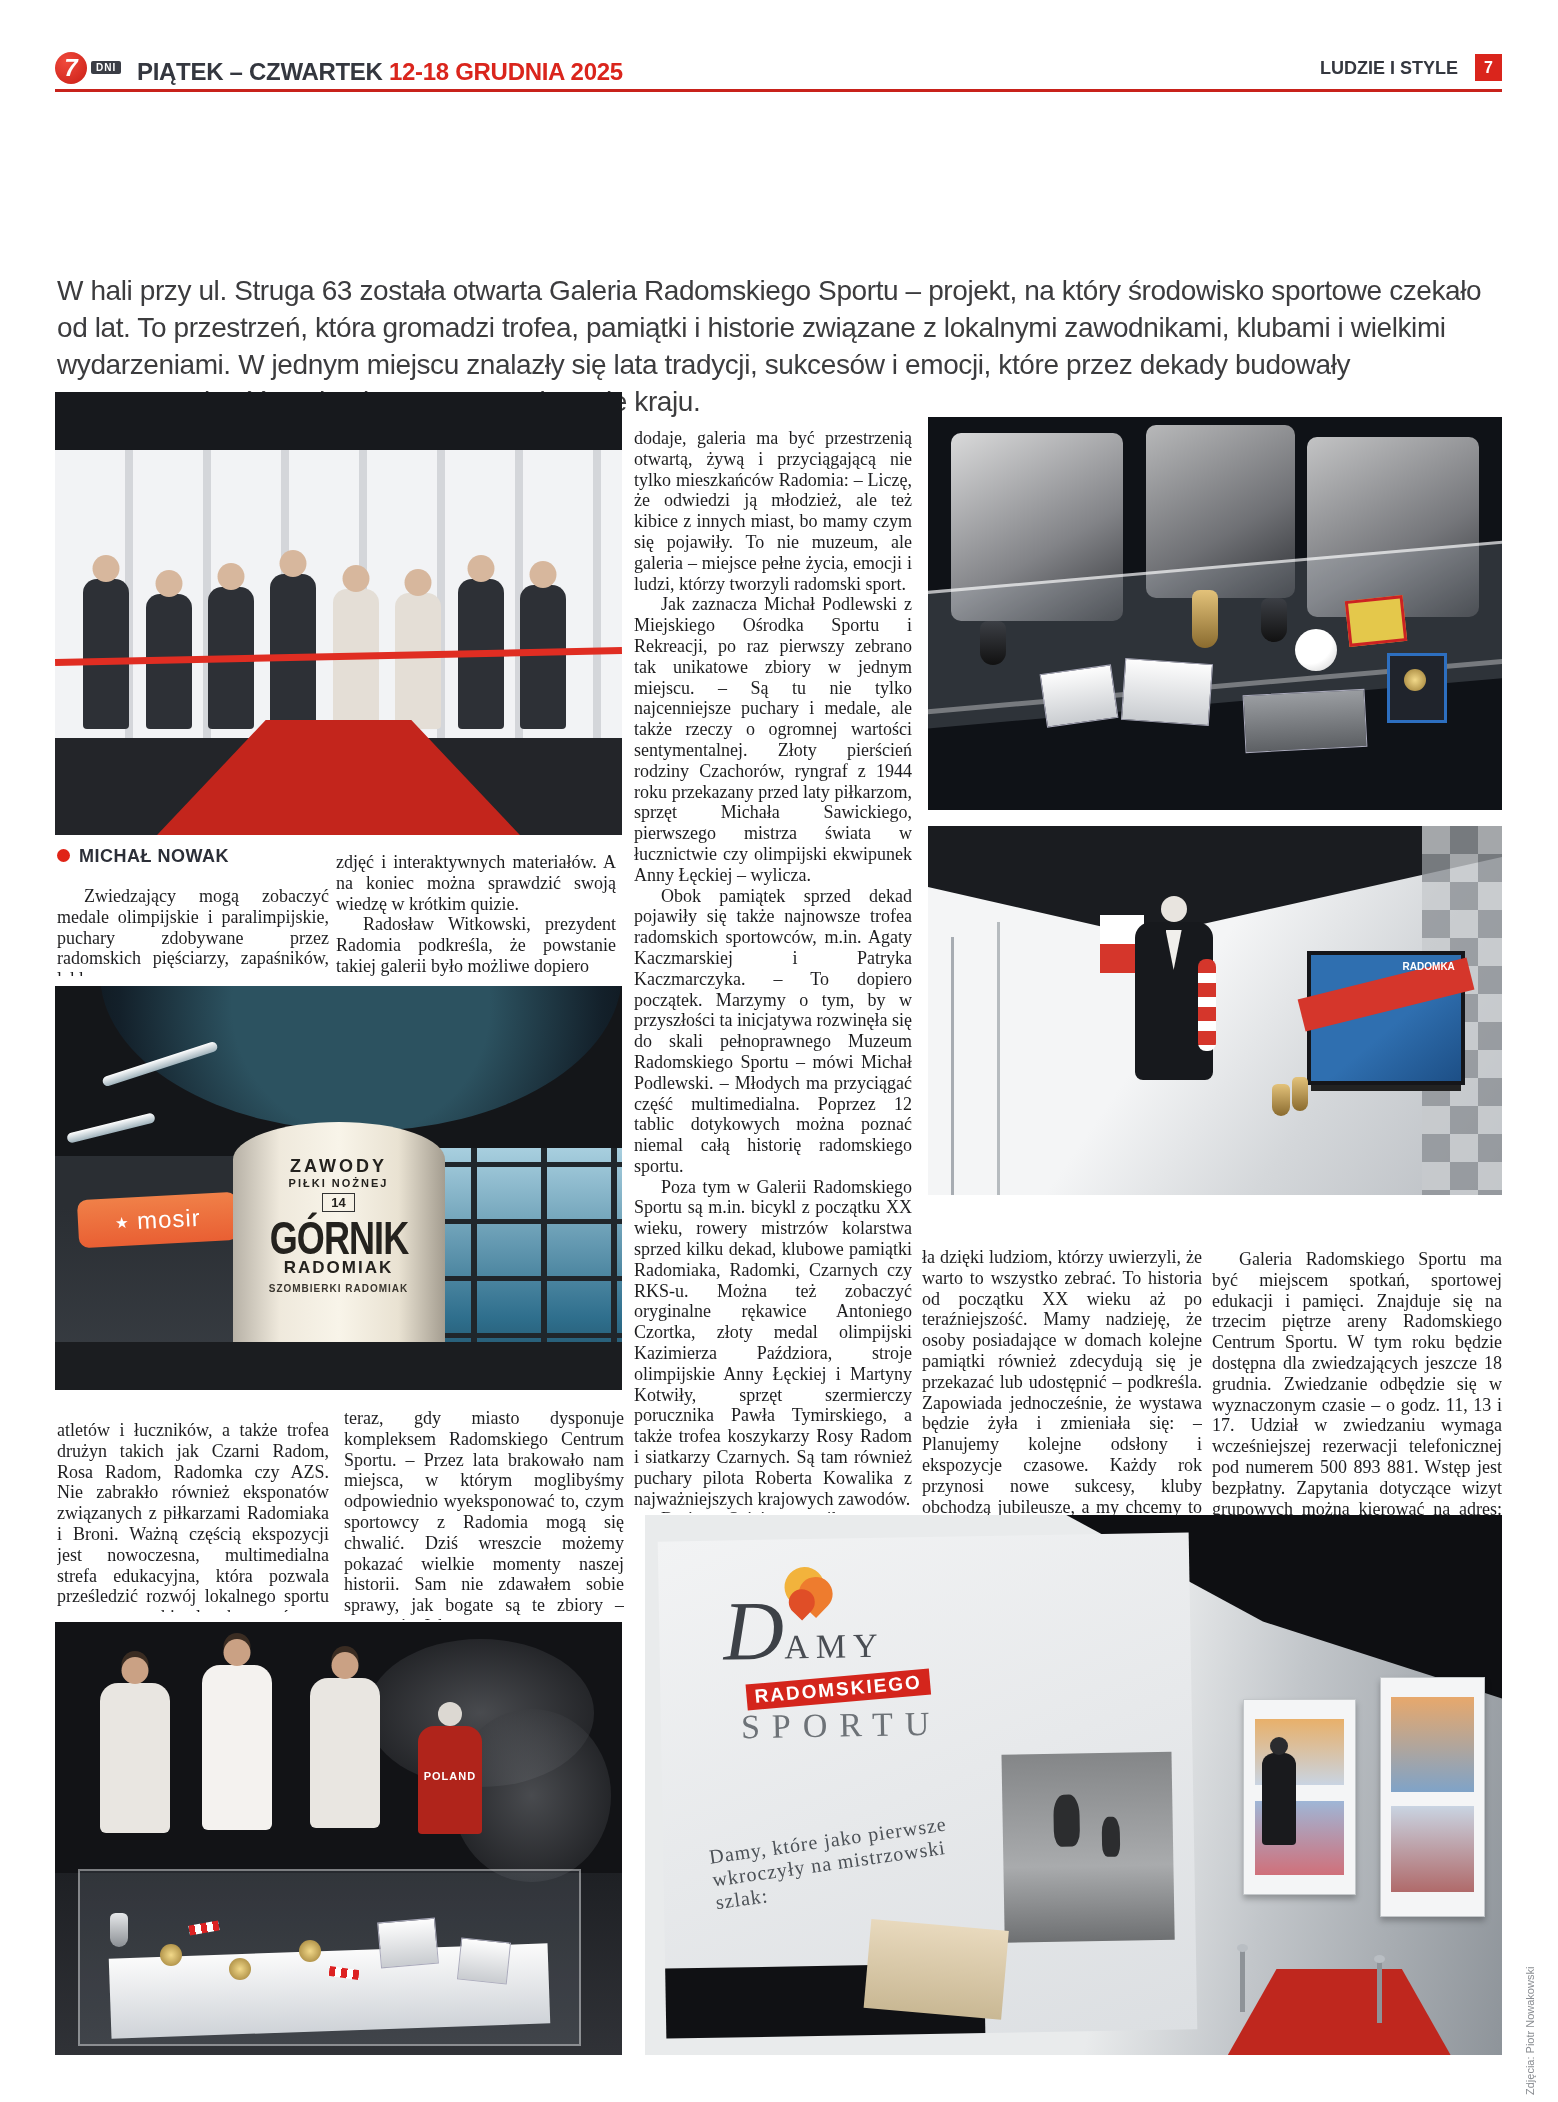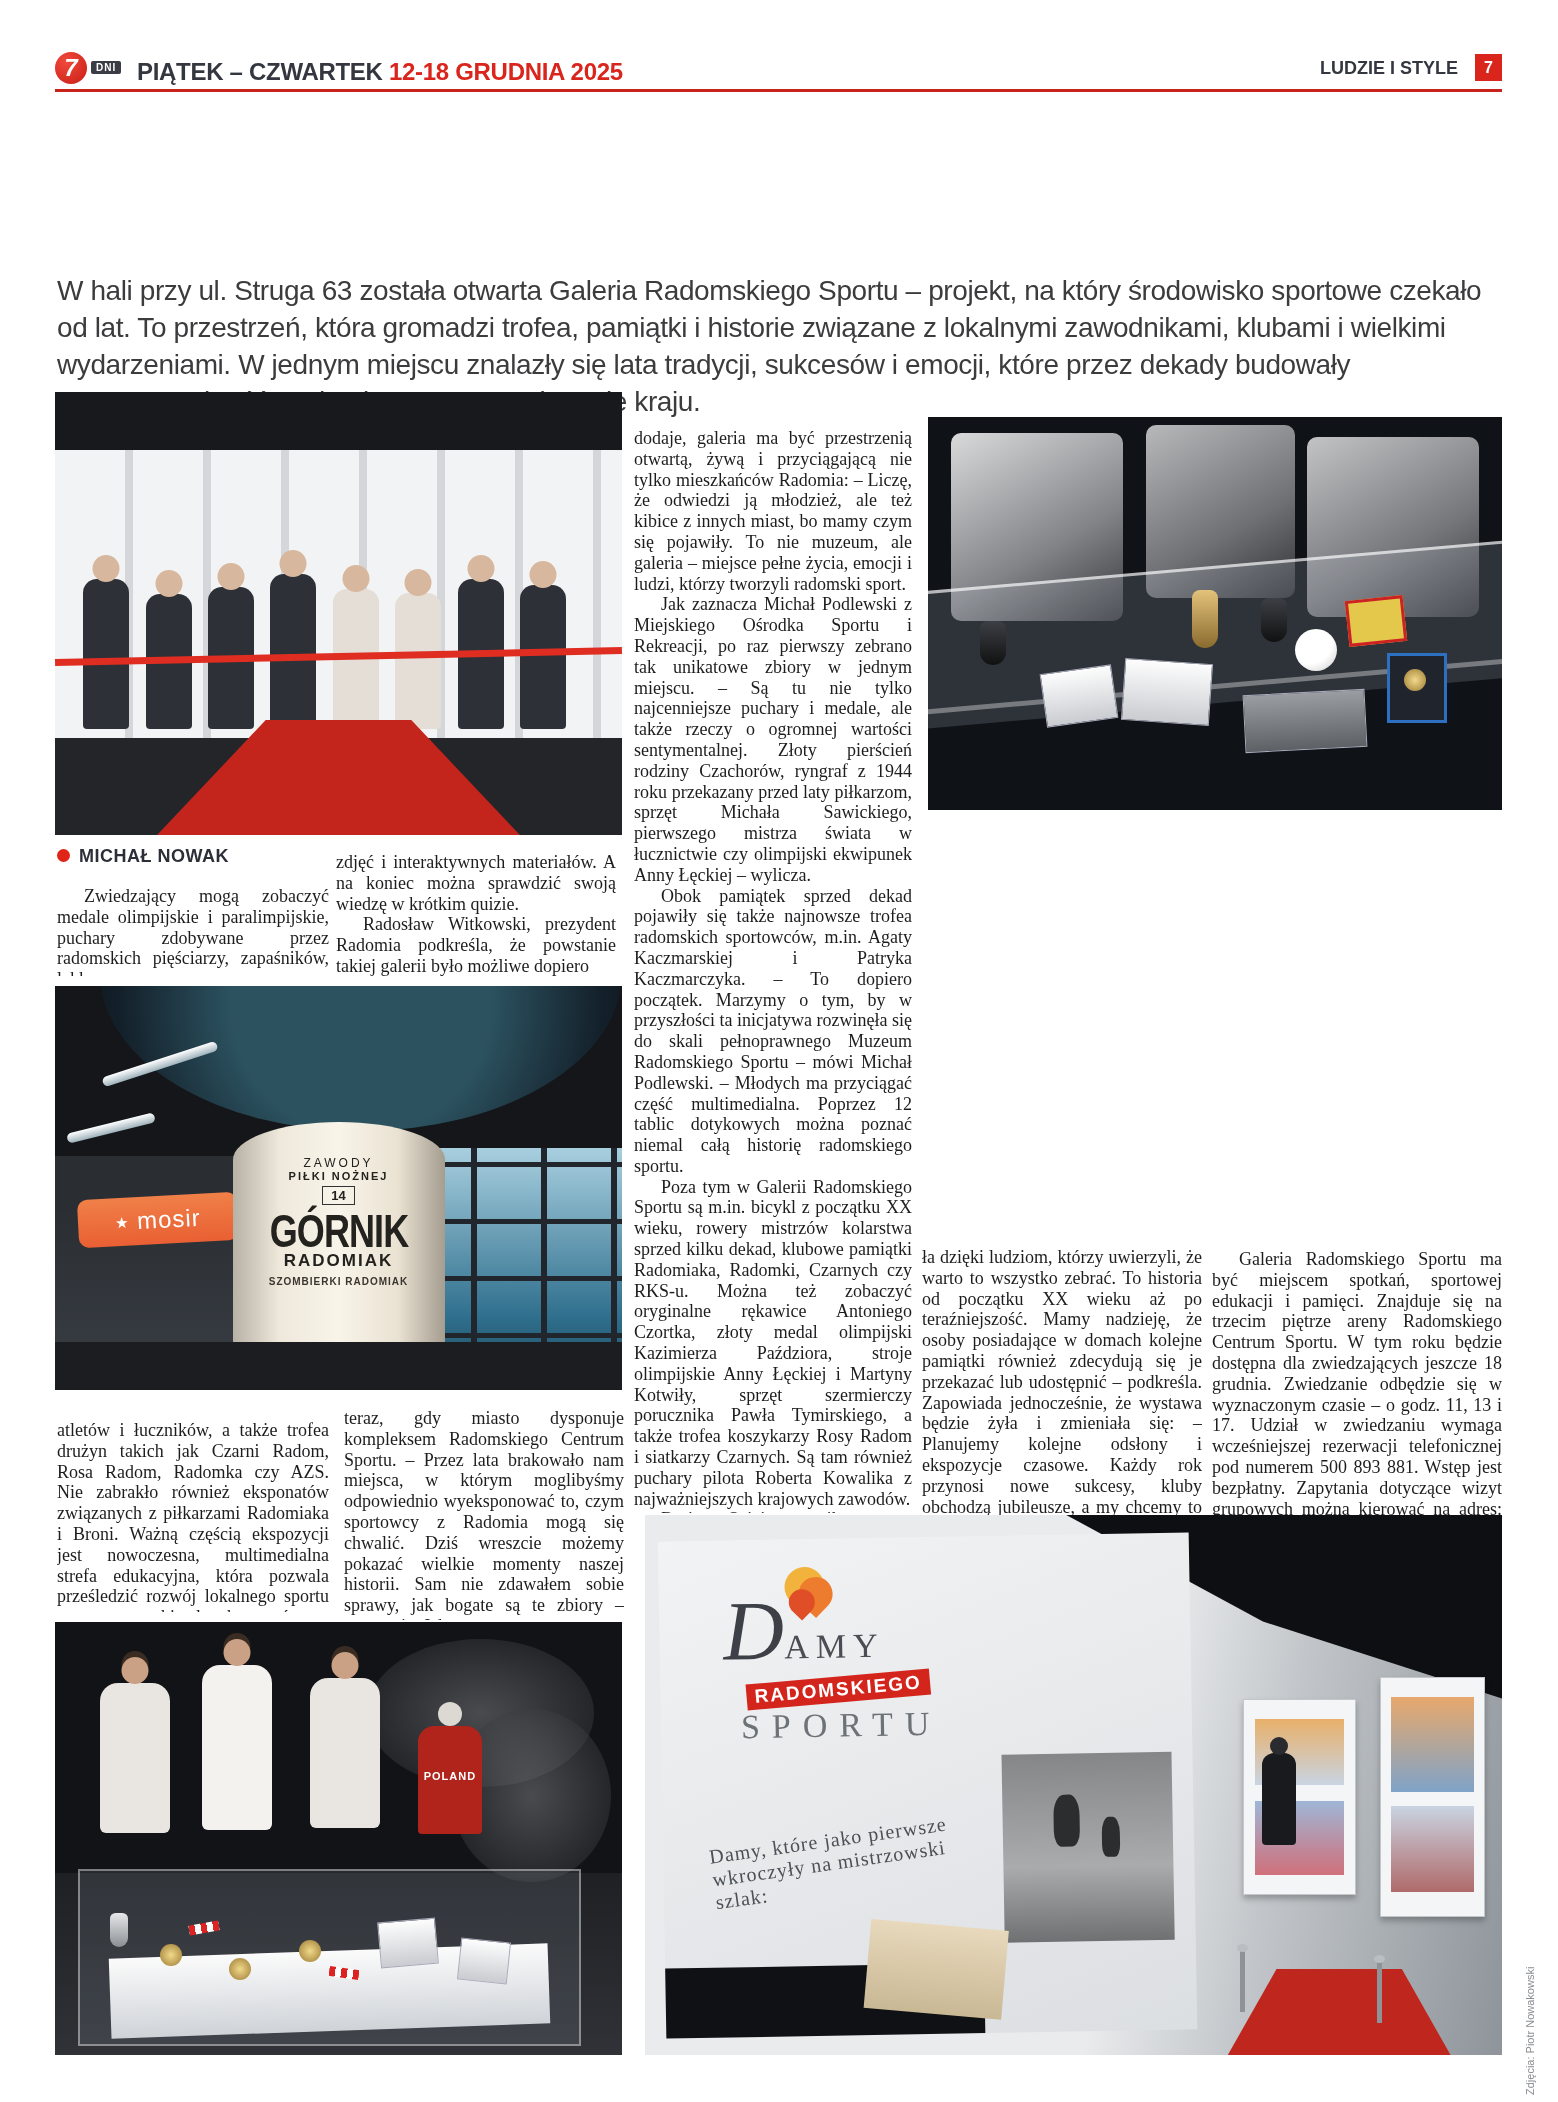--- a/index.html
+++ b/index.html
@@ -88,21 +88,21 @@
     font-size:24px;text-align:center;line-height:48px;letter-spacing:1px;}
   .windows{position:absolute;right:0;top:40%;width:38%;height:60%;
     background:linear-gradient(#a8cfdf,#2f6f8d 70%,#1c4557);}
   .windows::before{content:"";position:absolute;inset:0;
     background:repeating-linear-gradient(90deg,transparent 0 64px,#20262b 64px 70px),
                repeating-linear-gradient(0deg,transparent 0 52px,#20262b 52px 57px);}
   .pillarcyl{position:absolute;left:50%;transform:translateX(-50%);bottom:0;width:212px;height:268px;
     border-radius:50% 50% 0 0/14% 14% 0 0;
     background:linear-gradient(90deg,#b7b1a6 0,#efe9dc 22%,#f8f4e9 50%,#e9e2d2 78%,#a49d90 100%);
     font-family:"Liberation Sans",sans-serif;color:#24221e;text-align:center;}
-  .pillarcyl .z1{margin-top:34px;font-size:12px;font-weight:400;letter-spacing:3px;}
+  .pillarcyl .z1{margin-top:34px;font-size:18px;font-weight:700;letter-spacing:3px;}
   .pillarcyl .z2{font-size:11px;font-weight:700;letter-spacing:2px;}
   .pillarcyl .z14{display:inline-block;margin-top:4px;border:1px solid #333;font-size:13px;font-weight:700;padding:1px 8px;}
   .pillarcyl .zg{font-size:40px;font-weight:800;letter-spacing:-1px;line-height:40px;margin-top:6px;
     transform:scale(.9,1.15);}
   .pillarcyl .zr{font-size:17px;font-weight:800;letter-spacing:2px;}
   .pillarcyl .zs{font-size:10px;font-weight:700;letter-spacing:1px;margin-top:5px;color:#3a362f;}
   .floorband{position:absolute;bottom:0;left:0;width:100%;height:12%;background:#1b1d20;}
   
   .ph-athl{background:linear-gradient(#121316 0 58%,#1e2024 58%,#303237);}
   .fanblob{position:absolute;border-radius:50%;background:radial-gradient(#8c8f94,#3c3e42 70%);opacity:.45;}
@@ -195,20 +195,38 @@
     <div class="cup dark" style="left:58%;top:46%;"></div>
     <div class="ballw" style="left:64%;top:54%;"></div>
     <div class="plaque" style="left:73%;top:46%;transform:rotate(-6deg);"></div>
     <div class="photoscrap" style="left:20%;top:64%;width:70px;height:52px;transform:rotate(-8deg);"></div>
     <div class="photoscrap" style="left:34%;top:62%;width:86px;height:60px;transform:rotate(4deg);"></div>
     <div class="photoscrap" style="left:55%;top:70%;width:120px;height:56px;transform:rotate(-3deg);background:linear-gradient(#9a9da1,#5d6064);"></div>
     <div class="photoscrap" style="left:80%;top:60%;width:54px;height:64px;background:#20242c;border:3px solid #2d6fc0;"></div>
     <div class="medal" style="left:83%;top:64%;"></div>
   </div>
 
+  <div class="photo ph-exhibit" style="left:928px;top:826px;width:574px;height:369px;">
+    <div class="ceilwedge"></div>
+    <div class="checker"></div>
+    <div class="flagpl" style="left:30%;top:24%;">
+      <div style="background:#fff;"></div>
+      <div style="background:#d5362b;"></div>
+    </div>
+    <div class="jacket" style="left:36%;top:26%;"></div>
+    <div class="abs" style="left:47%;top:36%;width:18px;height:92px;background:repeating-linear-gradient(#d5362b 0 14px,#fff 14px 24px);border-radius:8px;"></div>
+    <div class="easel" style="left:66%;top:34%;">
+      <div class="sash"></div>
+      <div class="abs" style="right:6px;top:6px;color:#fff;font-family:'Liberation Sans',sans-serif;font-size:10px;font-weight:700;">RADOMKA</div>
+    </div>
+    <div class="cup" style="left:60%;top:70%;width:18px;height:32px;"></div>
+    <div class="cup" style="left:63.5%;top:68%;width:16px;height:34px;"></div>
+    <div class="abs" style="left:4%;top:30%;width:3px;height:70%;background:rgba(90,100,110,.5);"></div>
+    <div class="abs" style="left:12%;top:26%;width:3px;height:74%;background:rgba(90,100,110,.4);"></div>
+  </div>
 
   <div class="byline">
     <span class="dot"></span><span>MICHAŁ NOWAK</span>
   </div>
 
   <div class="tcol" style="left:57px;top:886px;width:272px;height:90px;">
     <p class="ind">Zwiedzający mogą zobaczyć medale olimpijskie i paralimpijskie, puchary zdobywane przez radomskich pięściarzy, zapaśników, lekko-</p>
   </div>
   <div class="tcol" style="left:336px;top:852px;width:280px;height:128px;">
     <p>zdjęć i interaktywnych materiałów. A na koniec można sprawdzić swoją wiedzę w krótkim quizie.</p>

